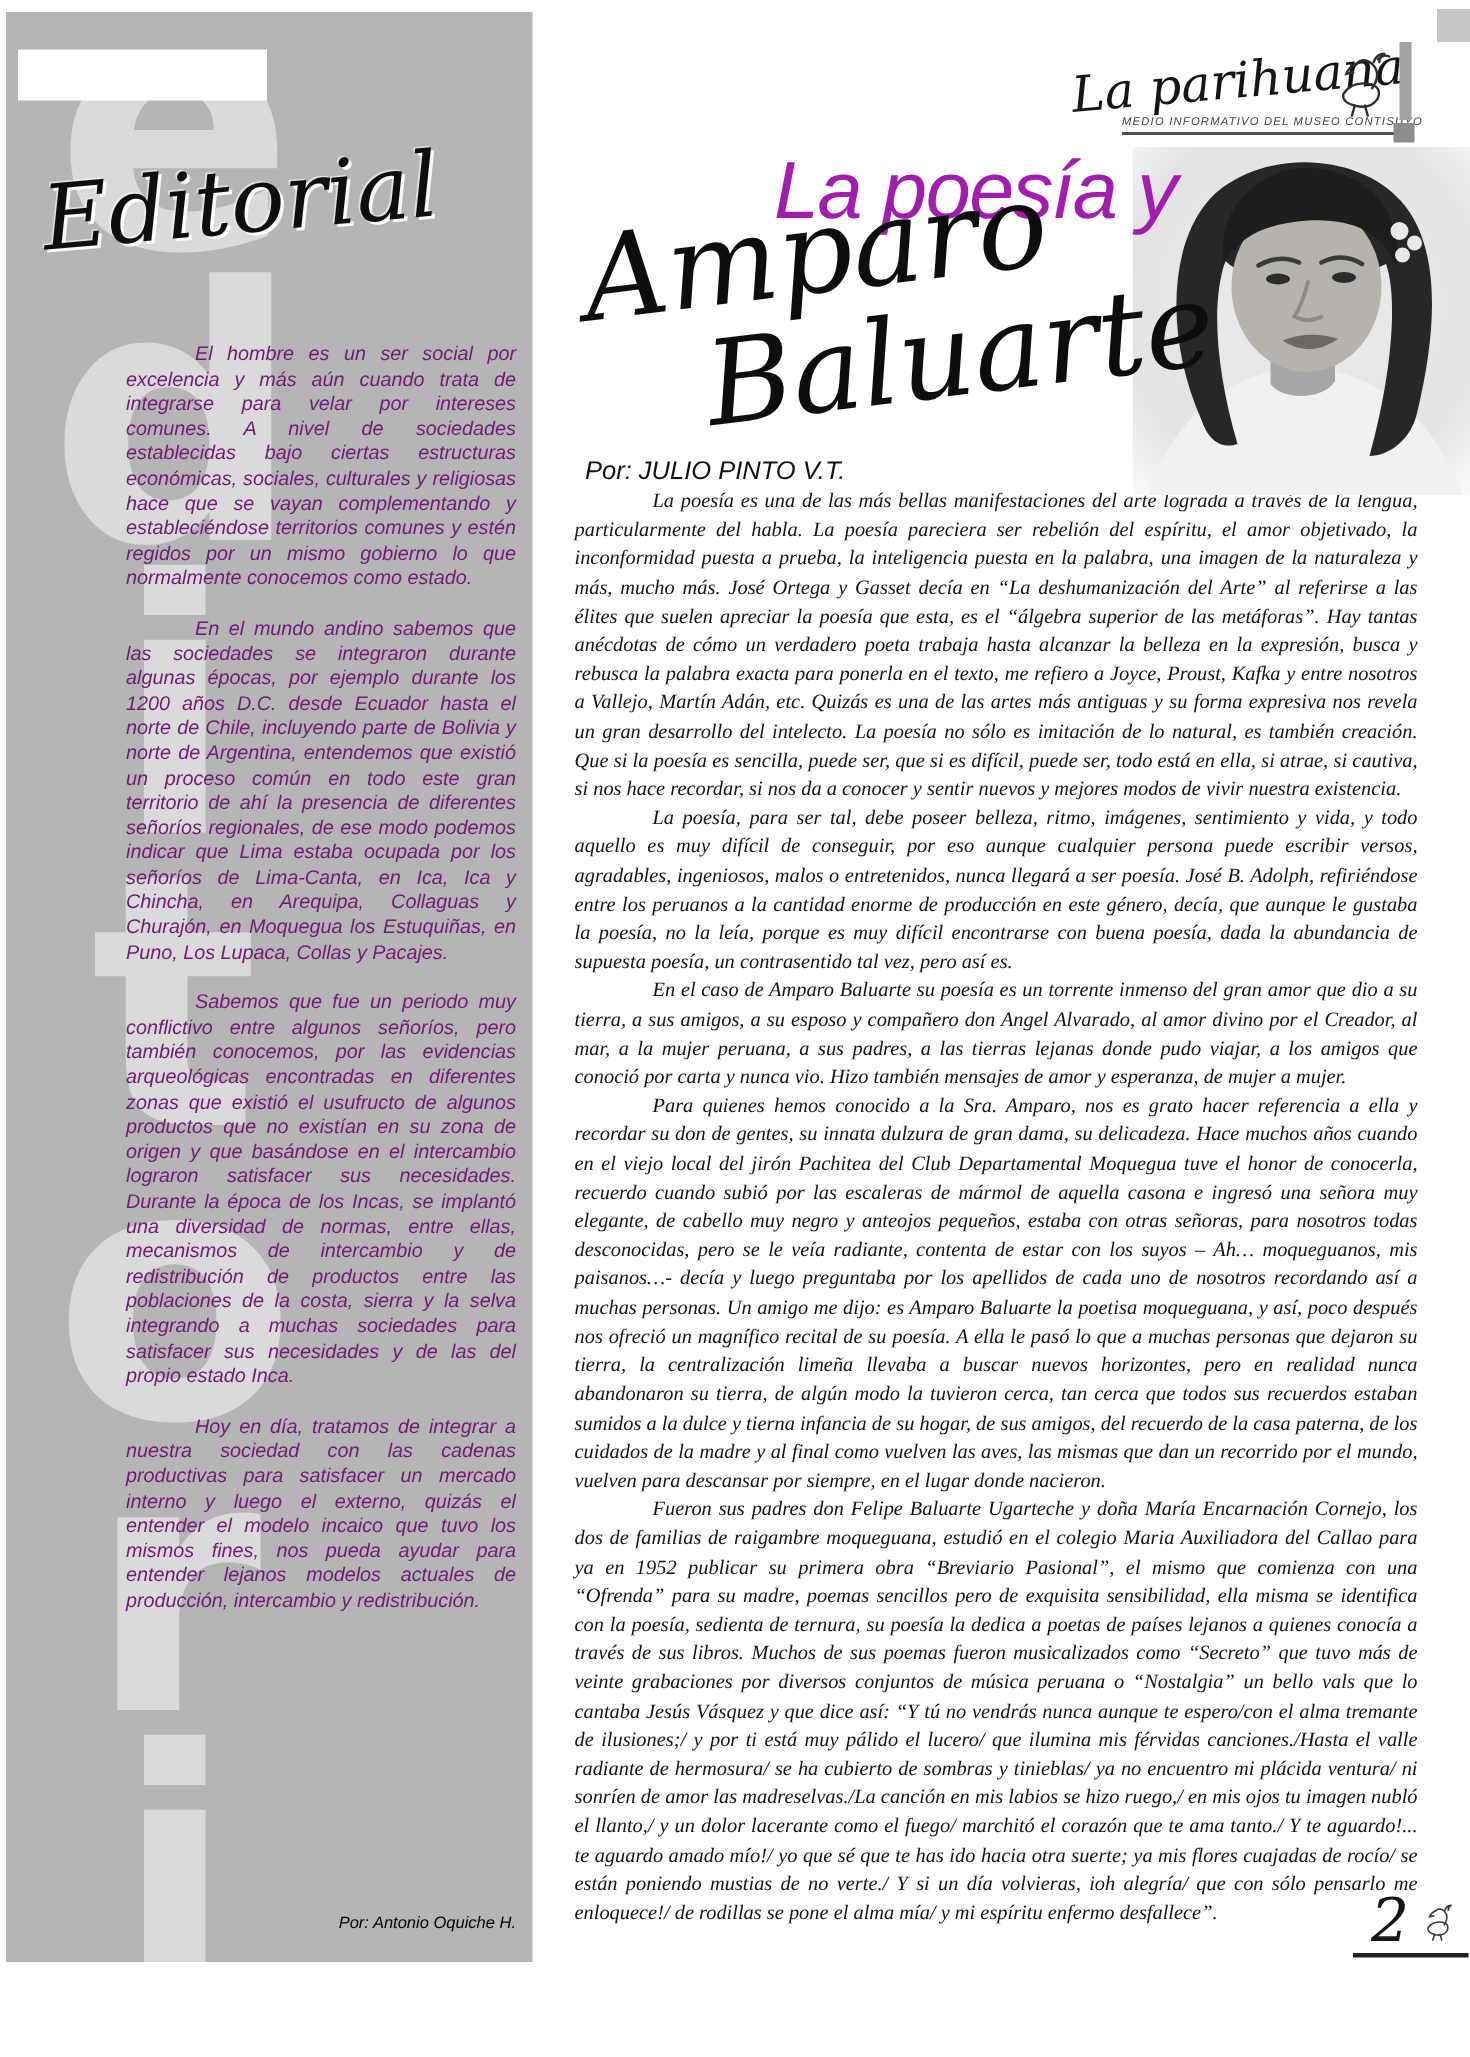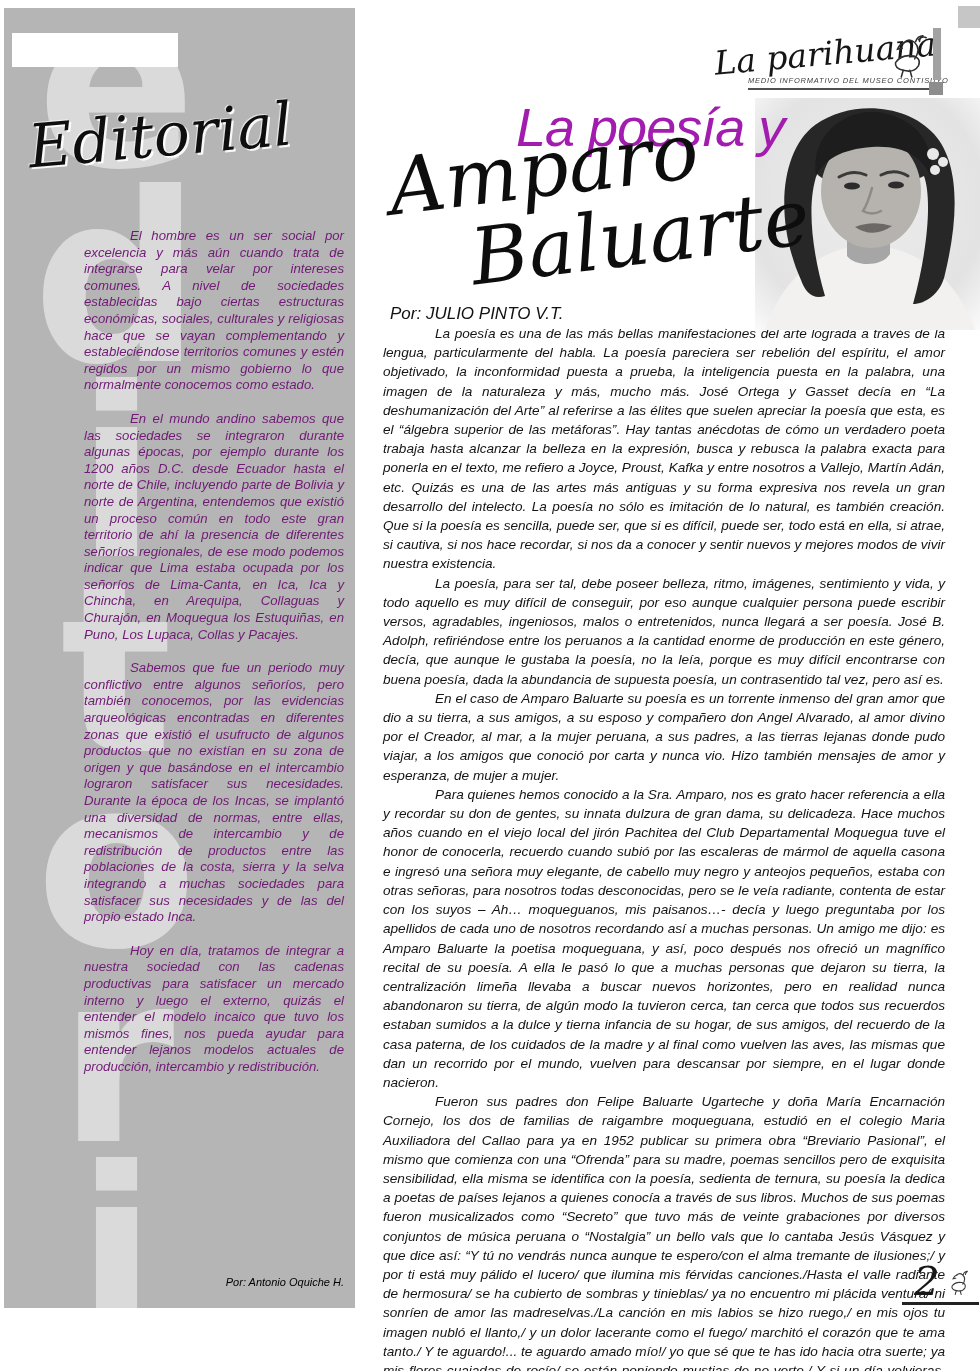--- a/index.html
+++ b/index.html
@@ -154,21 +154,21 @@
   
   .article-body {
     position:absolute; left:383px; top:324px;
     width:562px;
     font-style:italic;
     font-size:13.6px;
     line-height:19.2px;
     text-align:justify;
     color:#141414;
   }
-  .article-body p { margin:0; text-indent:52px; }
+  .article-body p { margin:0; text-indent:52px;font-family:Liberation Serif, serif; }
 
   
   .page-number-wrap {
     position:absolute; left:902px; top:1262px;
     border-bottom:3px solid #222;
     padding:0 6px 2px 12px;
     display:flex; align-items:flex-end; gap:6px;
   }
   .page-number {
     font-family:"DejaVu Serif", serif;

